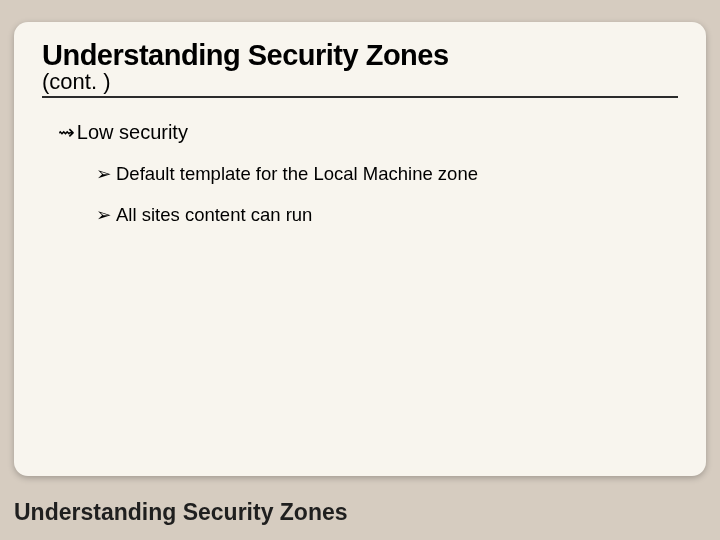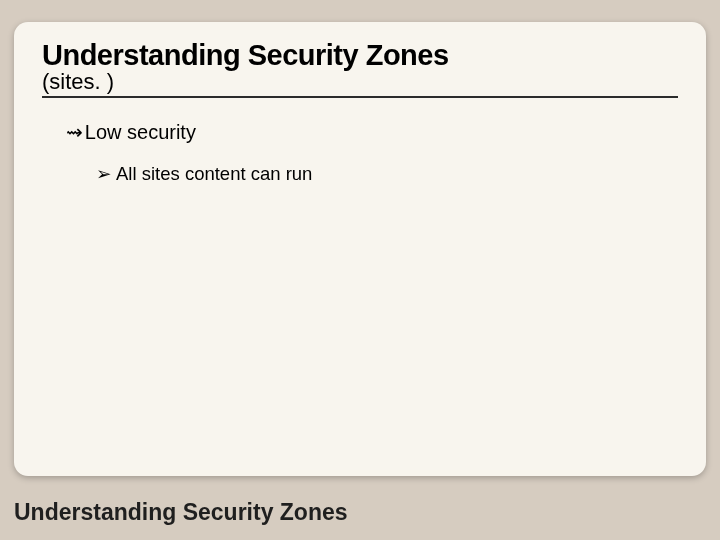--- a/index.html
+++ b/index.html
@@ -35,21 +35,21 @@
     line-height: 1.05;
     letter-spacing: -0.5px;
   }
   .subtitle {
     font-size: 22px;
     line-height: 1.05;
   }
   .level1 {
     font-size: 20px;
     line-height: 1.2;
-    margin: 0 0 18px 24px;
+    margin: 0 0 18px 16px;
   }
   .l1-bullet {
     font-family: "Segoe UI Symbol", "Arial Unicode MS", sans-serif;
     font-size: 20px;
     display: inline-block;
     margin-right: 2px;
     vertical-align: baseline;
   }
   .sublist {
     margin: 0 0 0 54px;
@@ -77,25 +77,26 @@
     font-size: 23px;
     color: #1f1f1f;
   }
 </style>
 </head>
 <body>
 
 <div class="slide">
   <div class="title-block">
     <div class="title">Understanding Security Zones</div>
-    <div class="subtitle">(sites. )</div>
+    <div class="subtitle">(cont. )</div>
   </div>
 
   <div class="level1">
     <span class="l1-bullet">⇝</span><span>Low security</span>
   </div>
 
   <ul class="sublist">
+    <li><span class="sub-bullet">➢</span><span>Default template for the Local Machine zone</span></li>
     <li><span class="sub-bullet">➢</span><span>All sites content can run</span></li>
   </ul>
 </div>
 
 <div class="footer">Understanding Security Zones</div>
 
 </body></html>

